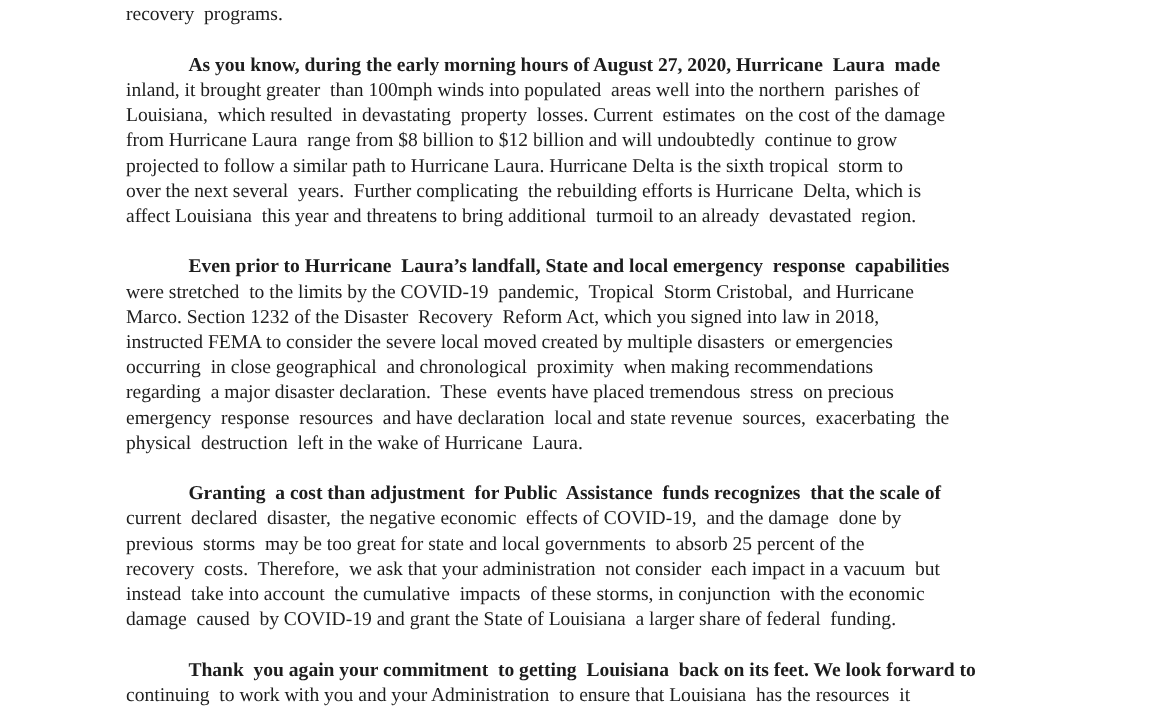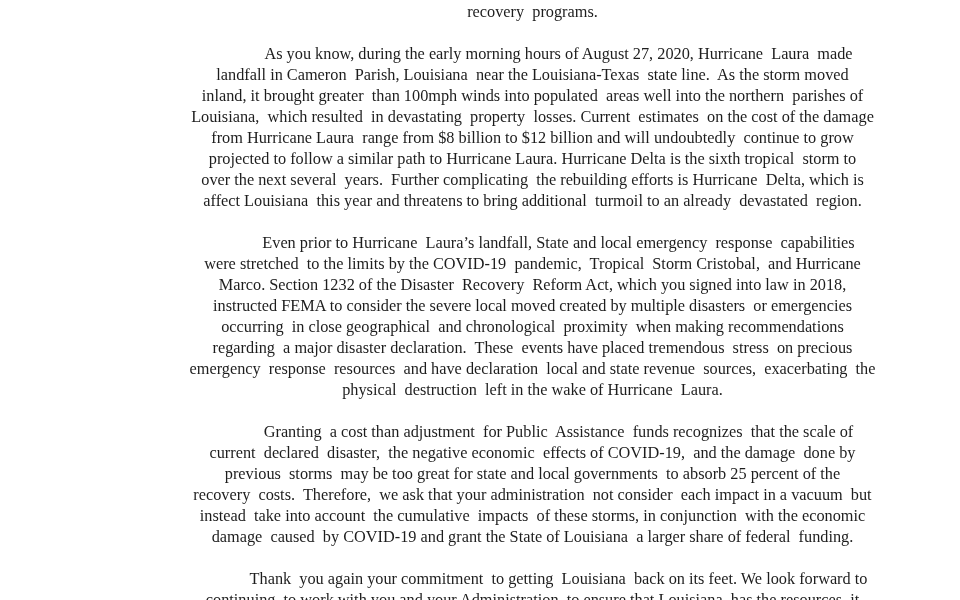--- a/index.html
+++ b/index.html
@@ -16,40 +16,39 @@
     height: 600px;
     padding: 1px 0 0 105px;
     font-family: "Liberation Serif", "DejaVu Serif", serif;
     font-size: 16.3px;
     line-height: 21px;
     color: #1d1d1d;
     -webkit-font-smoothing: antialiased;
   }
   .paragraph {
     margin: 0 0 21px 0;
-    text-align: center;
   }
   .line {
     white-space: pre;
     height: 21px;
   }
   .line.indent {
     padding-left: 52px;
+    font-weight: bold;
   }
 </style>
 </head>
 <body>
 
 <div class="document-page" style="background: rgb(255, 255, 255); color: rgb(29, 29, 29);">
     <div class="paragraph">
       <div class="line">recovery  programs.</div>
     </div>
     <div class="paragraph">
       <div class="line indent">As you know, during the early morning hours of August 27, 2020, Hurricane  Laura  made</div>
-      <div class="line">landfall in Cameron  Parish, Louisiana  near the Louisiana-Texas  state line.  As the storm moved</div>
       <div class="line">inland, it brought greater  than 100mph winds into populated  areas well into the northern  parishes of</div>
       <div class="line">Louisiana,  which resulted  in devastating  property  losses. Current  estimates  on the cost of the damage</div>
       <div class="line">from Hurricane Laura  range from $8 billion to $12 billion and will undoubtedly  continue to grow</div>
       <div class="line">projected to follow a similar path to Hurricane Laura. Hurricane Delta is the sixth tropical  storm to</div>
       <div class="line">over the next several  years.  Further complicating  the rebuilding efforts is Hurricane  Delta, which is</div>
       <div class="line">affect Louisiana  this year and threatens to bring additional  turmoil to an already  devastated  region.</div>
     </div>
     <div class="paragraph">
       <div class="line indent">Even prior to Hurricane  Laura’s landfall, State and local emergency  response  capabilities</div>
       <div class="line">were stretched  to the limits by the COVID-19  pandemic,  Tropical  Storm Cristobal,  and Hurricane</div>

